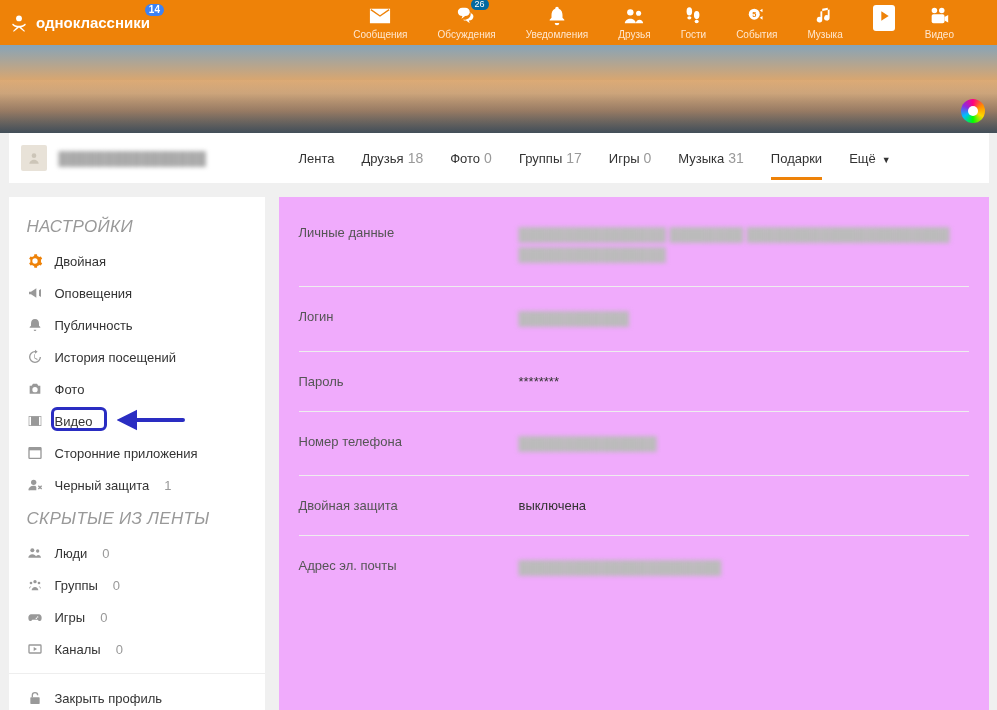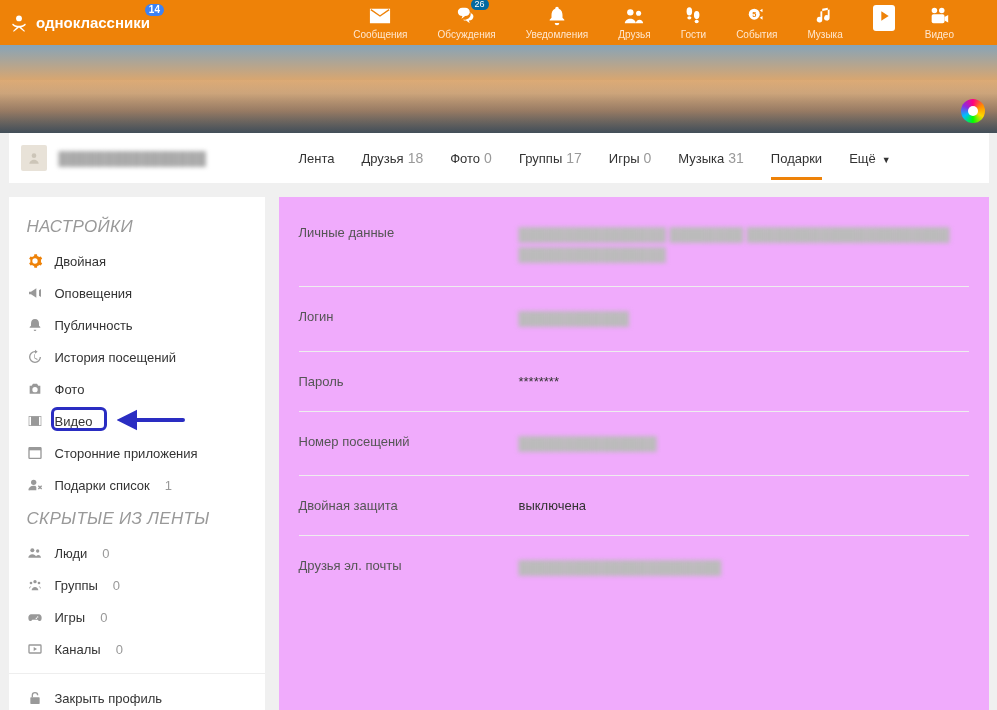--- a/index.html
+++ b/index.html
@@ -249,21 +249,21 @@
             <rect x="3" y="4" width="18" height="4"></rect>
           </svg>
         <span>Сторонние приложения</span>
       </div>
       <div class="sidebar-item">
         <svg viewBox="0 0 24 24">
             <circle cx="10" cy="8" r="4"></circle>
             <path d="M3 20c0-3 3-6 7-6 1 0 2 .2 3 .6M17 13l5 5m0-5l-5 5" stroke="#999" stroke-width="2" fill="none"></path>
             <path d="M3 20c0-3 3-6 7-6 1.5 0 3 .4 4 1v5H3z"></path>
           </svg>
-        <span>Подарки список</span>
+        <span>Черный защита</span>
           <span class="count">1</span>
       </div>
       <div class="sidebar-heading">СКРЫТЫЕ ИЗ ЛЕНТЫ</div>
       <div class="sidebar-item">
         <svg viewBox="0 0 24 24">
             <circle cx="8" cy="8" r="3"></circle>
             <circle cx="16" cy="9" r="2.5"></circle>
             <path d="M2 19c0-3 3-5 6-5s6 2 6 5M13 19c0-2 2-4 4-4s4 2 4 4"></path>
           </svg>
         <span>Люди</span>
@@ -311,26 +311,26 @@
       </div>
       <div class="row">
         <div class="row-label">Логин</div>
         <div class="row-value redacted">████████████</div>
       </div>
       <div class="row">
         <div class="row-label">Пароль</div>
         <div class="row-value">********</div>
       </div>
       <div class="row">
-        <div class="row-label">Номер посещений</div>
+        <div class="row-label">Номер телефона</div>
         <div class="row-value redacted">███████████████</div>
       </div>
       <div class="row">
         <div class="row-label">Двойная защита</div>
         <div class="row-value">выключена</div>
       </div>
       <div class="row">
-        <div class="row-label">Друзья эл. почты</div>
+        <div class="row-label">Адрес эл. почты</div>
         <div class="row-value redacted">██████████████████████</div>
       </div>
     </div>
   </div>
 </div>
 
 </body></html>

